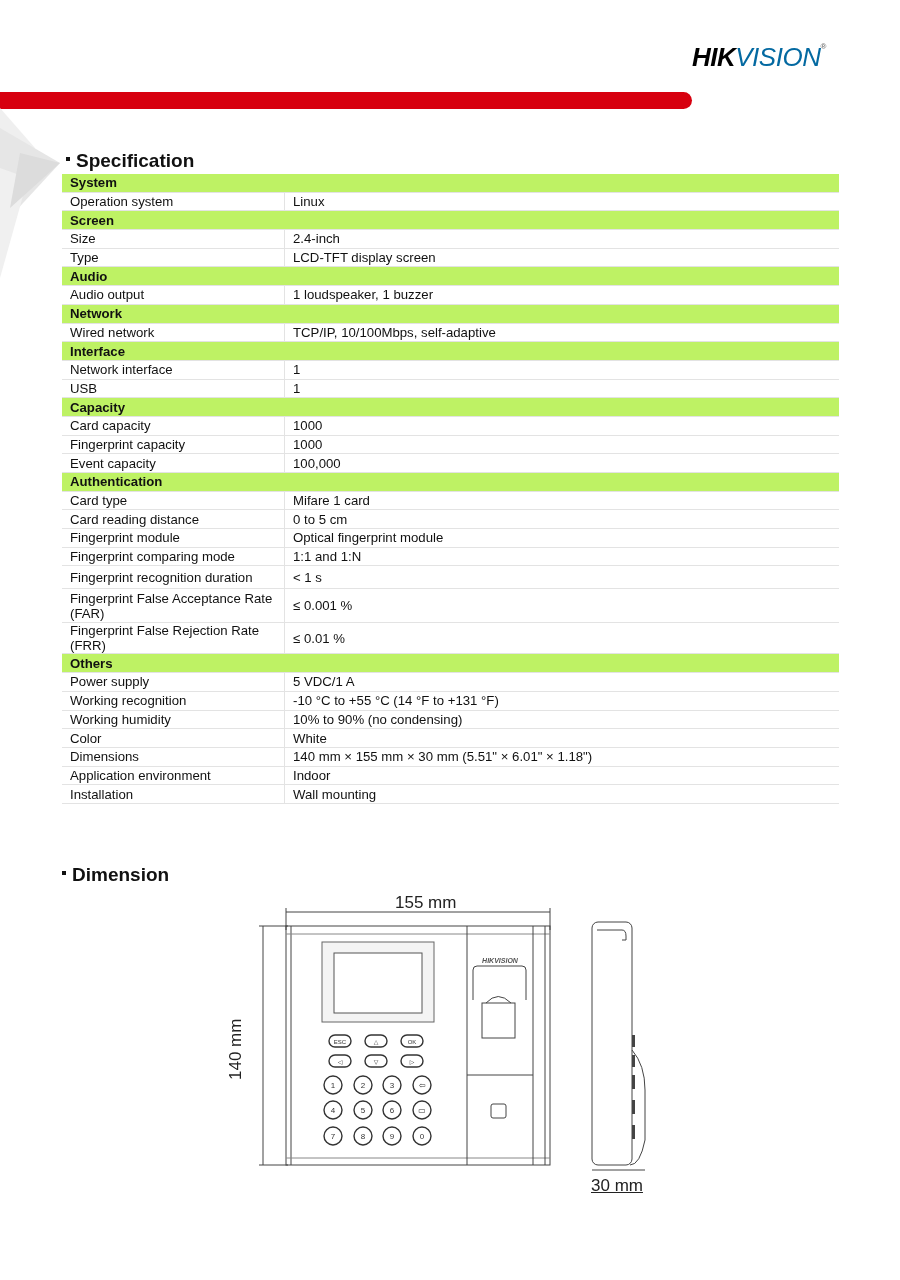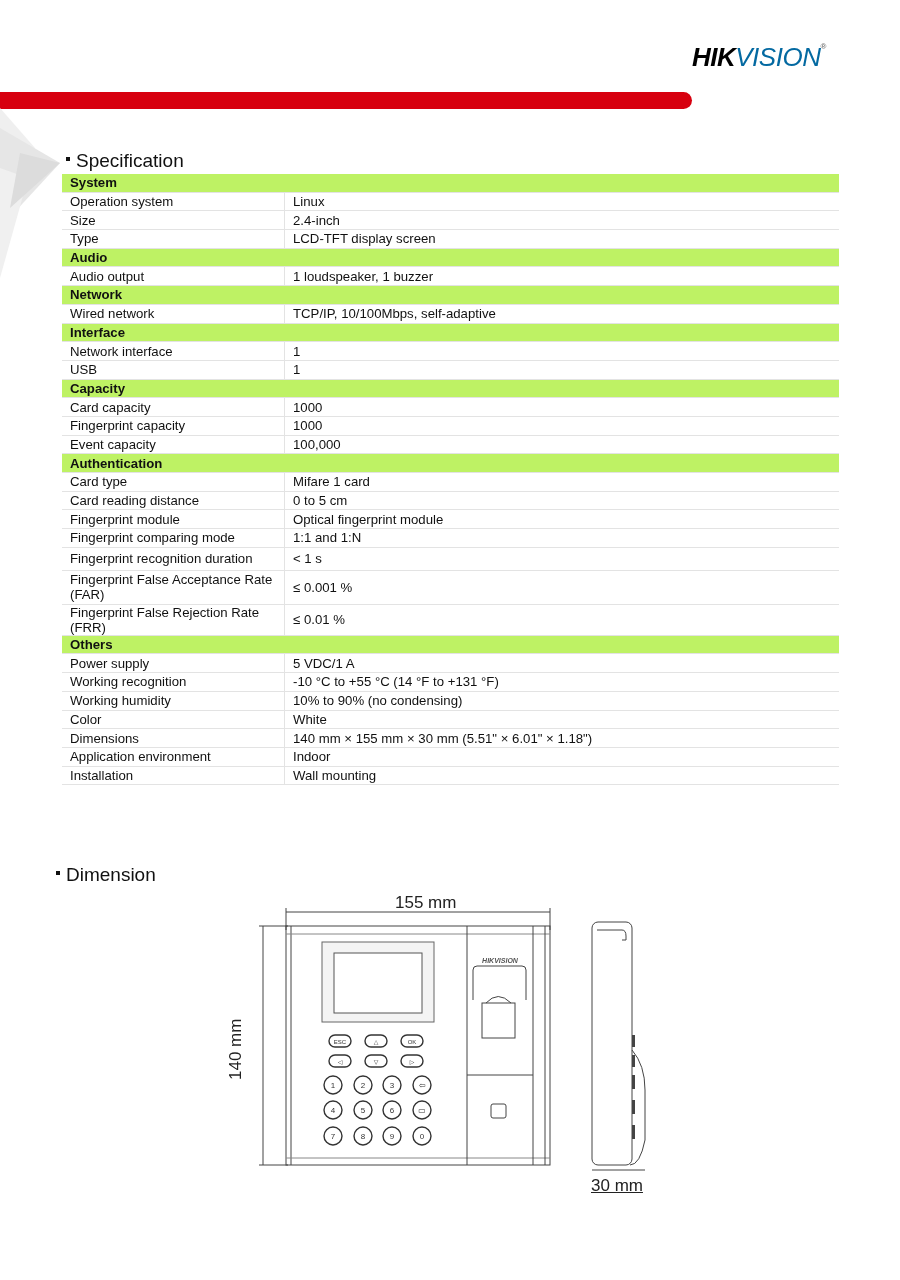--- a/index.html
+++ b/index.html
@@ -4,21 +4,21 @@
 <style>
   html, body { margin:0; padding:0; }
   body { width:900px; height:1280px; background:#ffffff; position:relative; overflow:hidden;
          font-family:"Liberation Sans", "DejaVu Sans", sans-serif; color:#111; }
   .logo { position:absolute; left:692px; top:42px; font-size:26px; font-style:italic; font-weight:bold; letter-spacing:-0.5px; }
   .logo .hik { color:#000000; }
   .logo .vis { color:#0369a1; font-weight:normal; }
   .logo .reg { font-size:8px; color:#777; vertical-align:top; font-style:normal; }
   .red-bar { position:absolute; left:0; top:92px; width:692px; height:17px; background:#d7000f; border-radius:0 9px 9px 0; }
   .deco { position:absolute; left:0; top:108px; }
-  .section-title { position:absolute; left:66px; font-size:19px; font-weight:normal; }
+  .section-title { position:absolute; left:66px; font-size:19px; font-weight:bold; }
   .section-title .sq { display:inline-block; width:4px; height:4px; background:#111; vertical-align:middle; margin-right:6px; position:relative; top:-3px; }
   table.spec { position:absolute; left:62px; top:174px; width:777px; border-collapse:collapse; font-size:13.2px; }
   table.spec td { padding:0 8px; height:17.7px; line-height:15px; border-bottom:1px solid #e3e3e3; }
   table.spec tr.grp td { background:#bef264; font-weight:bold; }
   table.spec td.k { width:206px; border-right:1px solid #e3e3e3; }
   table.spec tr.tall td { height:22px; }
   table.spec tr.two td { height:33px; }
   .drawing { position:absolute; left:0; top:890px; }
   .dimlabel { position:absolute; font-size:17px; color:#222; }
 </style>
@@ -40,20 +40,23 @@
 
 <table class="spec" id="spec-table">
     <tbody>
       <tr class="grp">
         <td colspan="2">System</td>
       </tr>
       <tr>
         <td class="k">Operation system</td>
         <td>Linux</td>
       </tr>
+      <tr class="grp">
+        <td colspan="2">Screen</td>
+      </tr>
       <tr>
         <td class="k">Size</td>
         <td>2.4-inch</td>
       </tr>
       <tr>
         <td class="k">Type</td>
         <td>LCD-TFT display screen</td>
       </tr>
       <tr class="grp">
         <td colspan="2">Audio</td>
@@ -153,21 +156,21 @@
         <td class="k">Application environment</td>
         <td>Indoor</td>
       </tr>
       <tr>
         <td class="k">Installation</td>
         <td>Wall mounting</td>
       </tr>
     </tbody>
   </table>
 
-<div class="section-title" style="top:864px; left:56px;"><span class="sq"></span><span>Dimension</span></div>
+<div class="section-title" style="top:864px; left:62px;"><span class="sq"></span><span>Dimension</span></div>
 
 <svg class="drawing" width="900" height="320">
   <g stroke="#444" fill="none" stroke-width="1">
 
     <line x1="286" y1="912" x2="550" y2="912" transform="translate(0,-890)"></line>
     <line x1="286" y1="908" x2="286" y2="930" transform="translate(0,-890)"></line>
     <line x1="550" y1="908" x2="550" y2="930" transform="translate(0,-890)"></line>
 
     <line x1="263" y1="926" x2="263" y2="1165" transform="translate(0,-890)"></line>
     <line x1="259" y1="926" x2="288" y2="926" transform="translate(0,-890)"></line>

